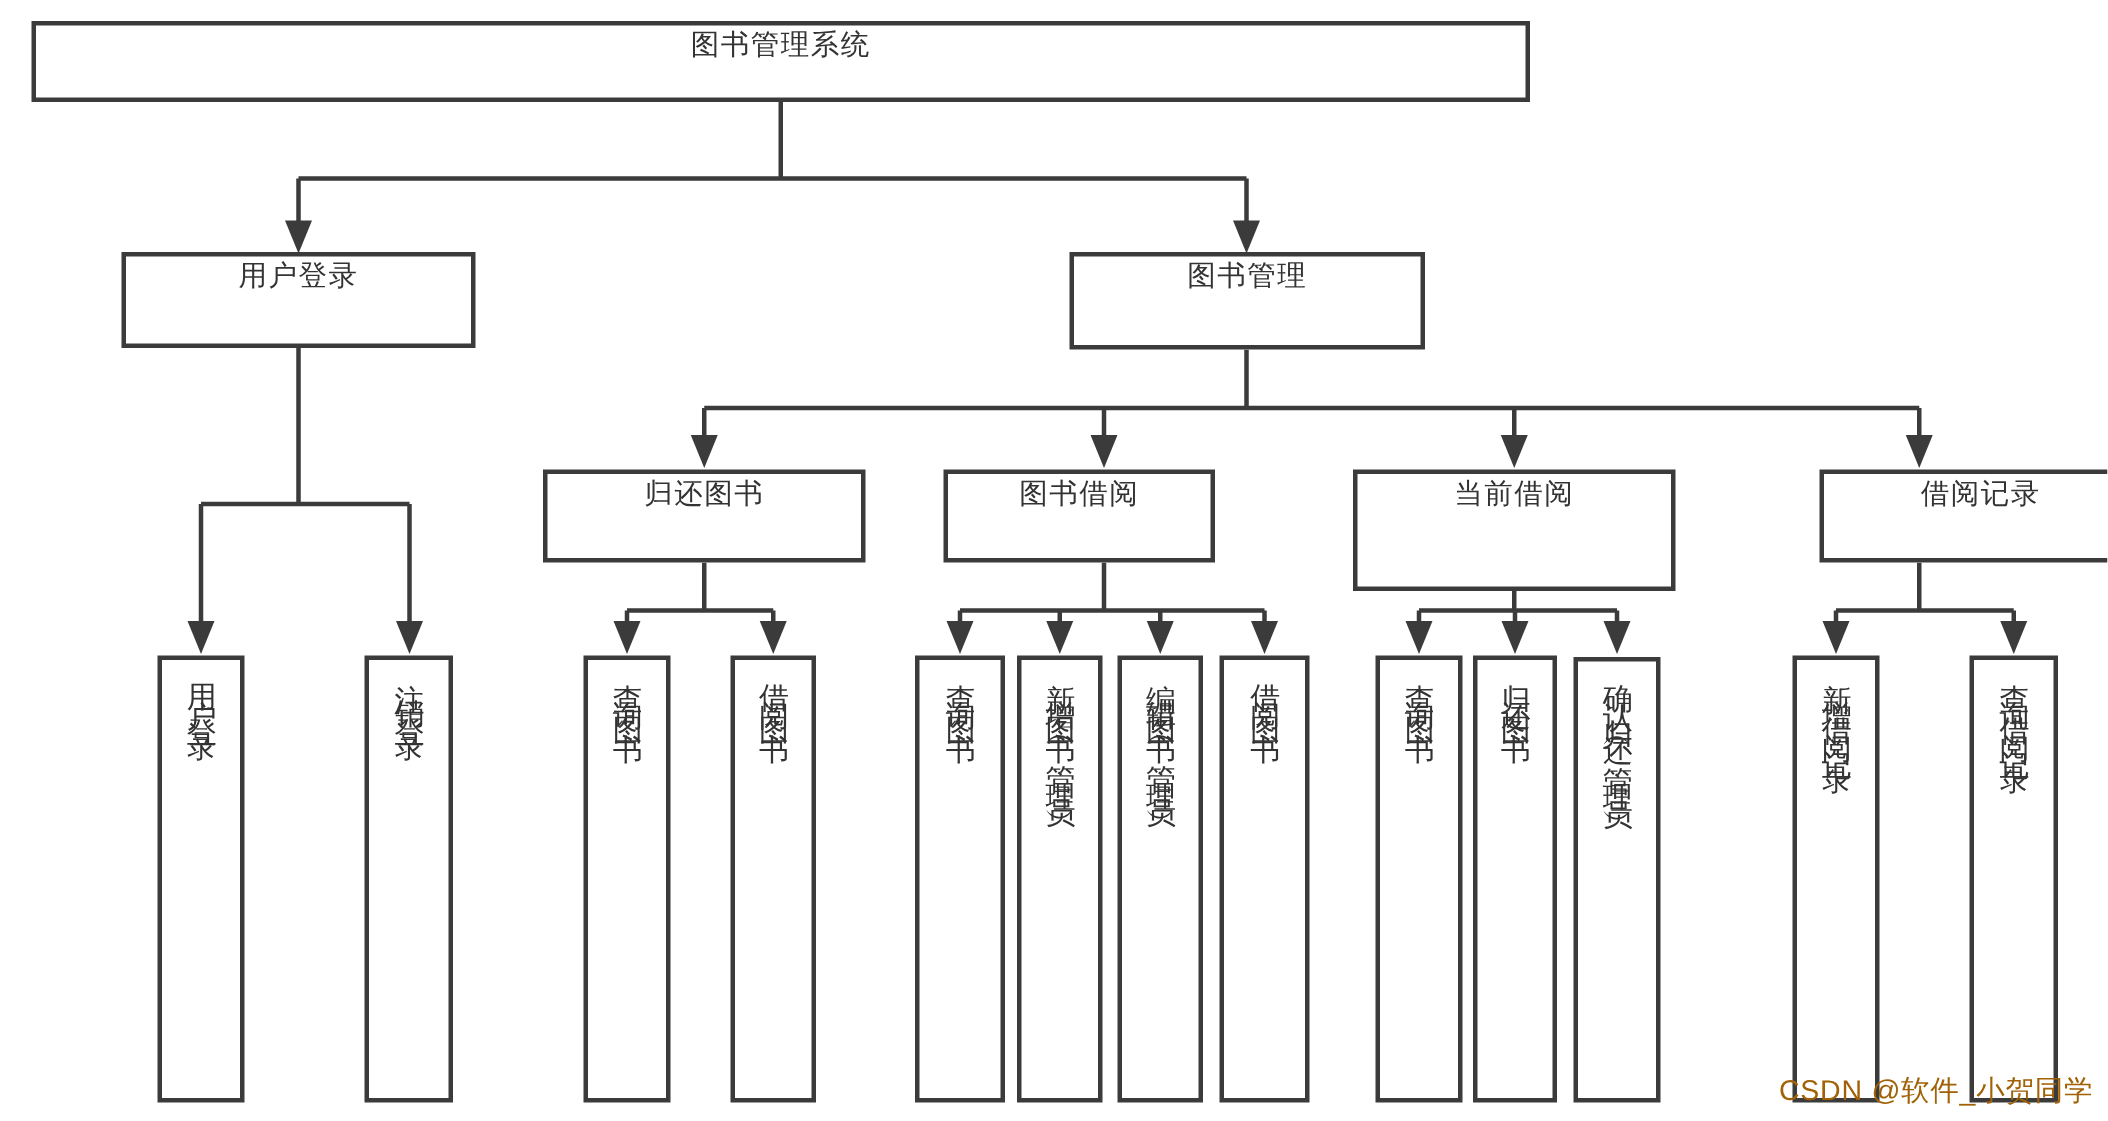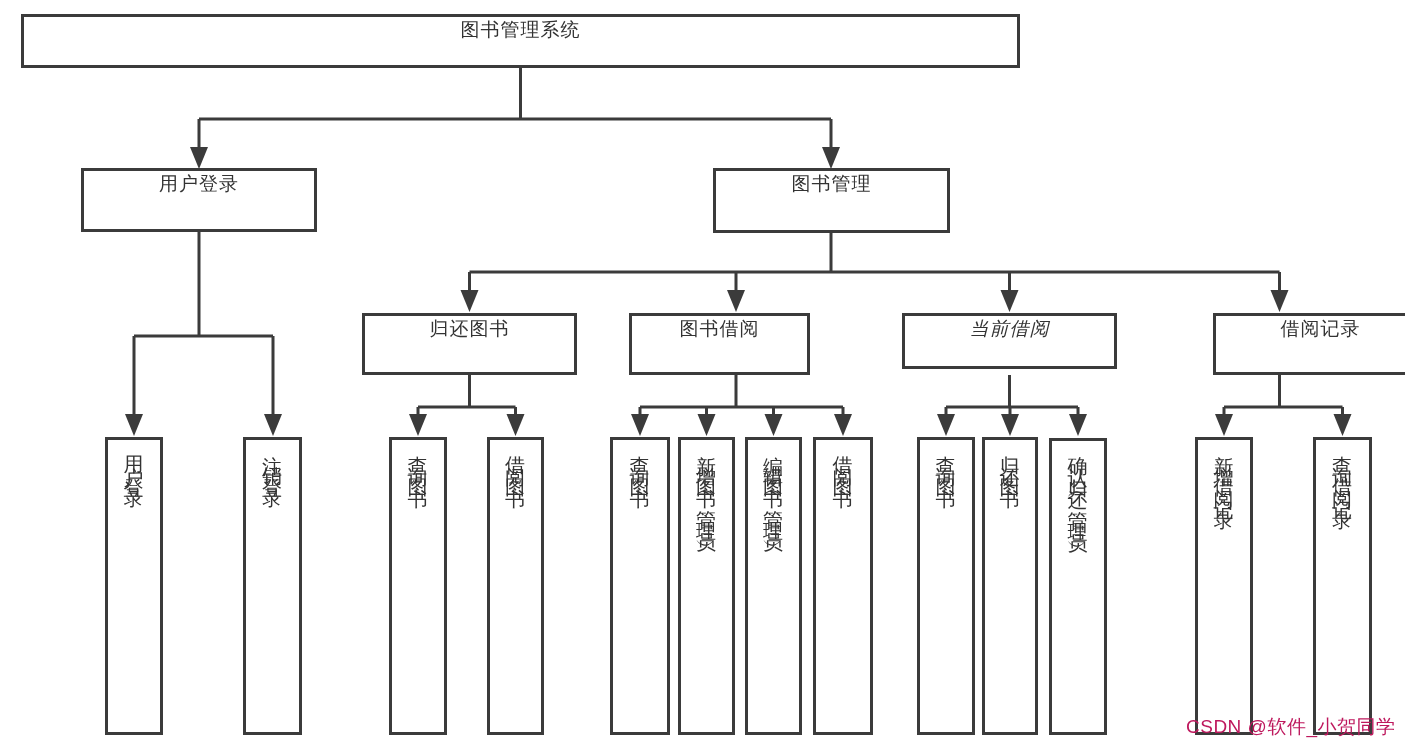--- a/index.html
+++ b/index.html
@@ -45,21 +45,21 @@
     letter-spacing: 11px;
     line-height: 1.1;
     color: #333333;
     white-space: nowrap;
   }
   .watermark {
     position: absolute;
     left: 1186px;
     top: 714px;
     font-size: 19px;
-    color: #be185d;
+    color: #a16207;
     white-space: nowrap;
     z-index: 5;
     letter-spacing: 0.5px;
   }
 </style>
 </head>
 <body>
 
 <div class="canvas">
 
@@ -116,21 +116,21 @@
   <div class="node" style="left:713px; top:168px; width:237px; height:65px;">
     <span class="hlabel">图书管理</span>
   </div>
 
   <div class="node" style="left:362px; top:313px; width:215px; height:62px;">
     <span class="hlabel">归还图书</span>
   </div>
   <div class="node" style="left:629px; top:313px; width:181px; height:62px;">
     <span class="hlabel">图书借阅</span>
   </div>
-  <div class="node" style="left:902px; top:313px; width:215px; height:56px;font-style:italic;">
+  <div class="node" style="left:902px; top:313px; width:215px; height:81px;">
     <span class="hlabel">当前借阅</span>
   </div>
   <div class="node" style="left:1172px; top:313px; width:215px; height:62px;margin-left:41px;">
     <span class="hlabel">借阅记录</span>
   </div>
 
   <div class="node" style="left:105px; top:437px; width:58px; height:298px;">
     <span class="vlabel">用户登录</span>
   </div>
   <div class="node" style="left:243px; top:437px; width:59px; height:298px;">

